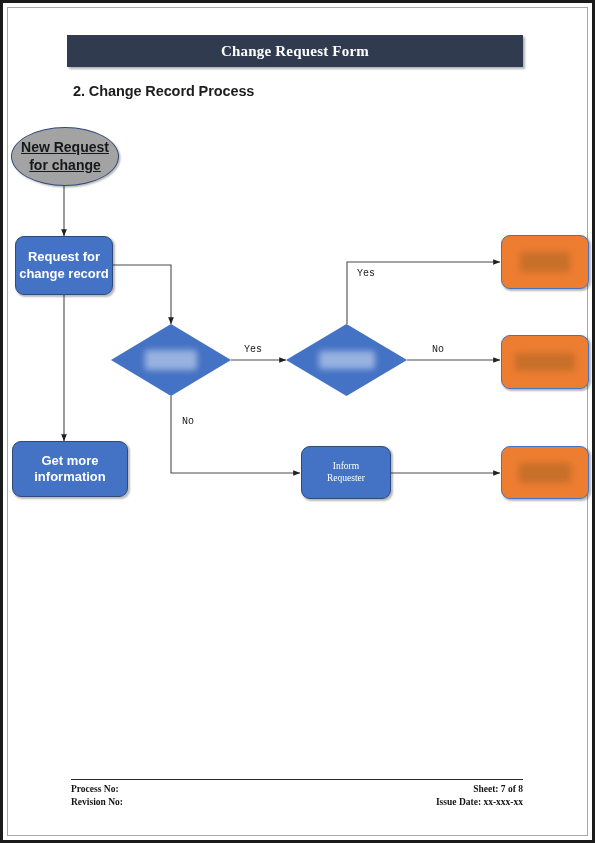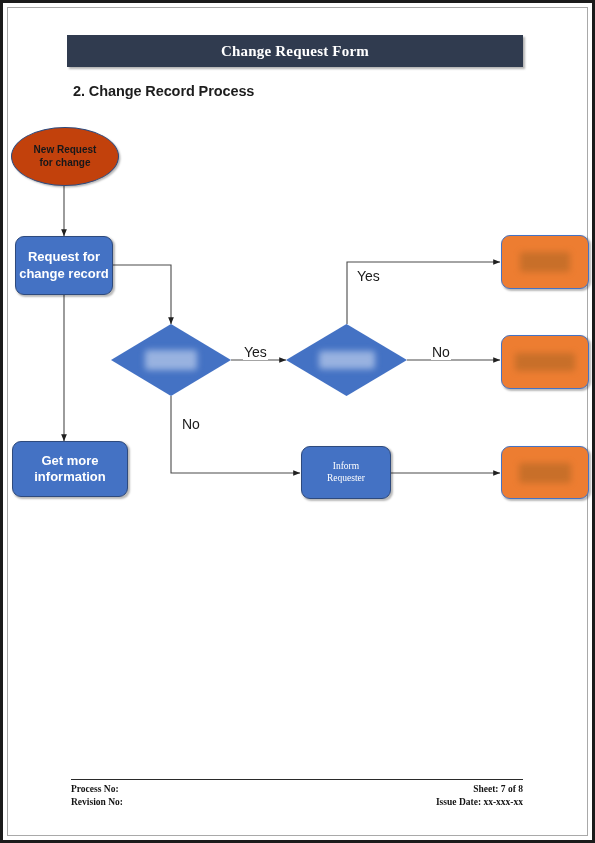--- a/index.html
+++ b/index.html
@@ -91,27 +91,28 @@
     display: flex;
     align-items: center;
     justify-content: center;
     text-align: center;
     line-height: 1.25;
   }
 
   
   .node-ellipse {
     border-radius: 50%;
-    background: #c2410c;
+    background: #a3a3a3;
     border: 1.2px solid #2e4a7d;
     box-shadow: 1.5px 1.5px 2px rgba(0,0,0,0.28);
     color: #17181a;
     font-weight: bold;
-    font-size: 10px;
+    font-size: 14px;
     font-family: "Liberation Sans", sans-serif;
+    text-decoration: underline;
   }
 
   
   .node-process {
     border-radius: 9px;
     background: #4472c4;
     border: 1.1px solid #2e4a7d;
     box-shadow: 1.5px 1.5px 2px rgba(0,0,0,0.28);
     color: #ffffff;
     font-weight: bold;
@@ -162,22 +163,22 @@
   .redacted-on-blue {
     background: rgba(223, 232, 247, 0.55);
   }
   .redacted-on-orange {
     background: rgba(150, 92, 30, 0.42);
   }
 
   
   .edge-label {
     position: absolute;
-    font-family: Liberation Sans, sans-serif;
-    font-size: 14px;
+    font-family: Liberation Mono, monospace;
+    font-size: 10px;
     color: #1a1a1a;
     background: #ffffff;
     padding: 0 1px;
     white-space: nowrap;
   }
 
   
   #footer {
     position: absolute;
     left: 68px;

